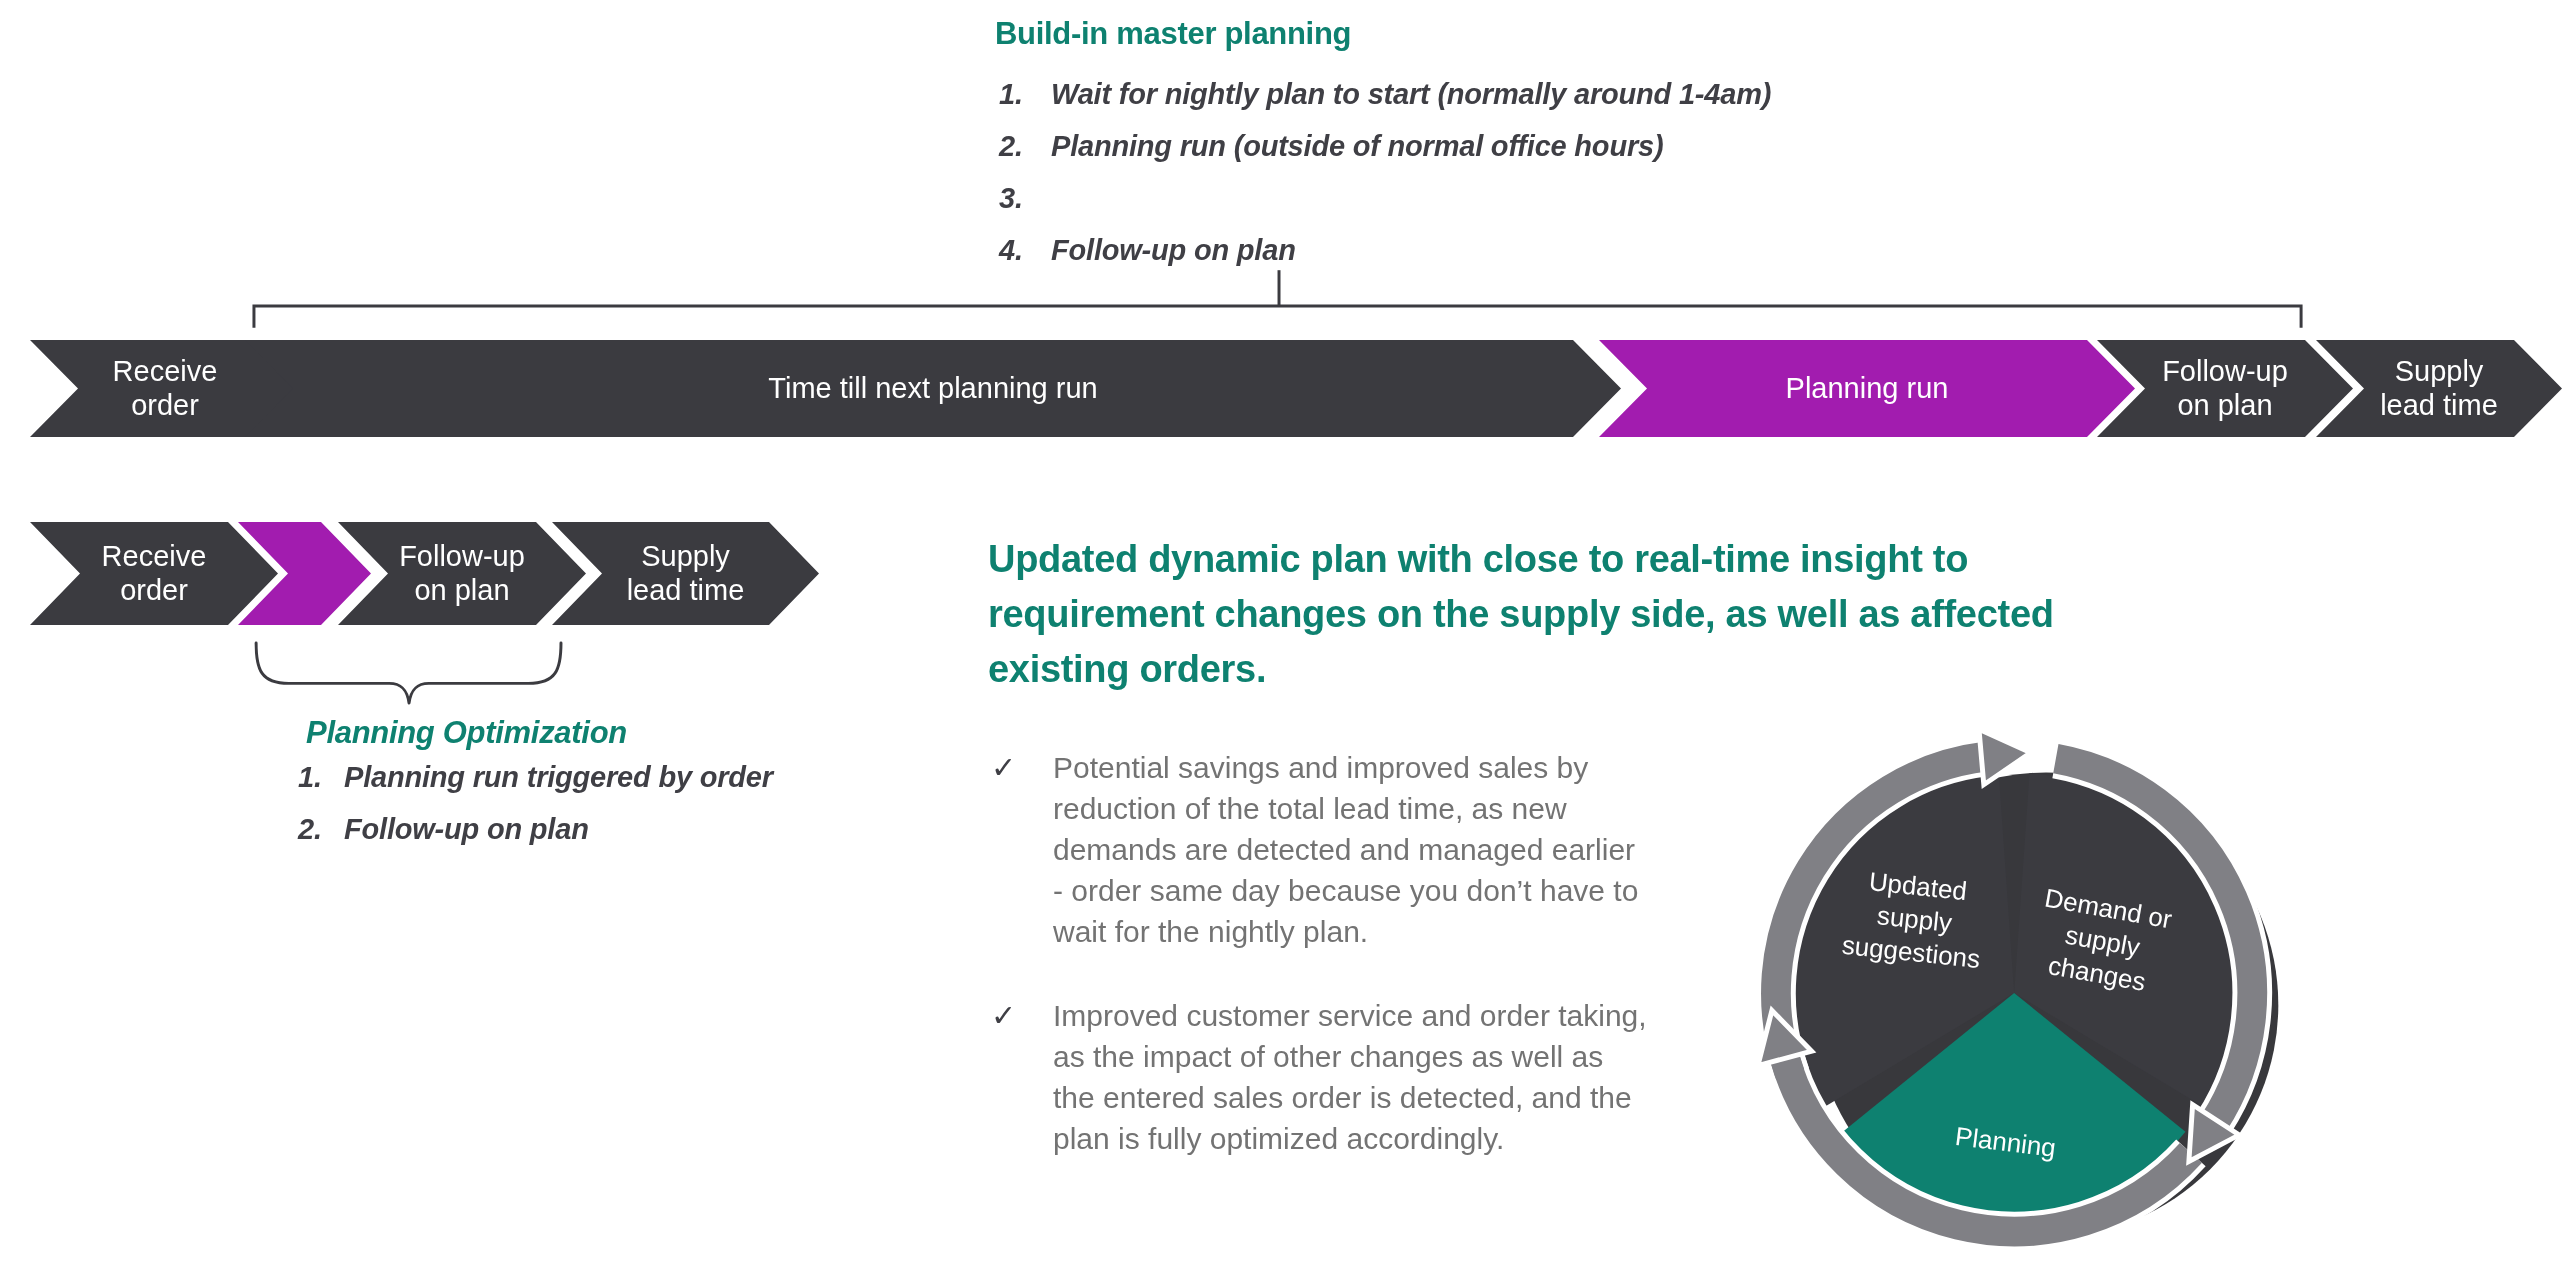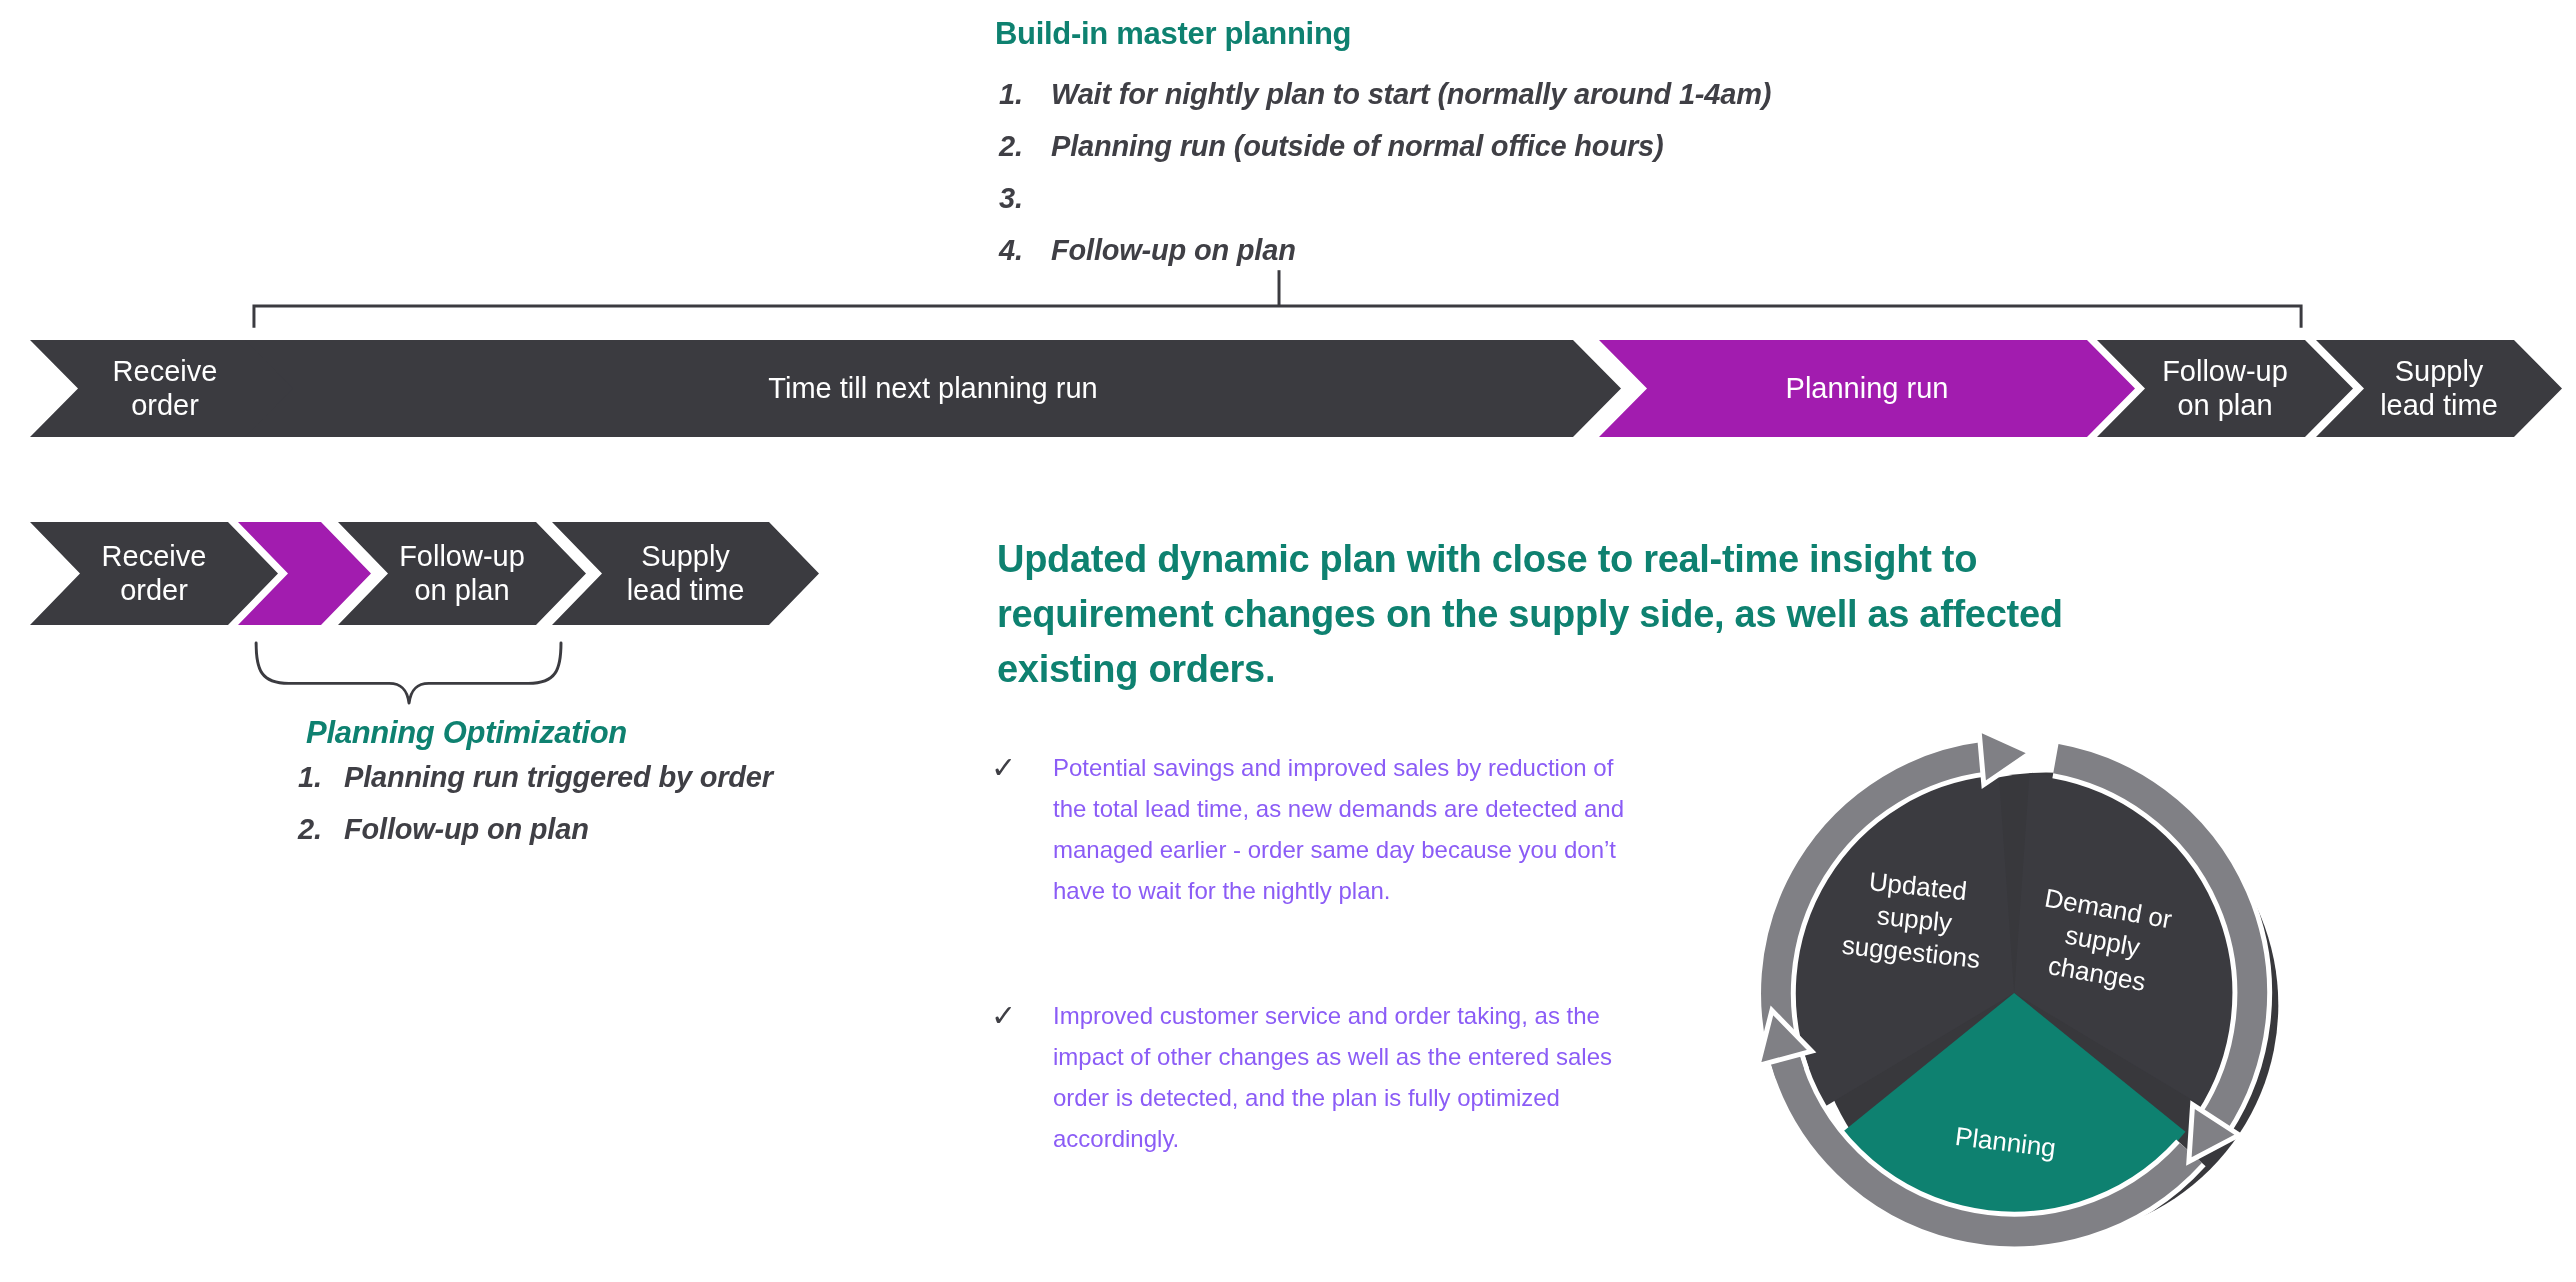--- a/index.html
+++ b/index.html
@@ -23,21 +23,21 @@
         color:#ffffff;text-align:center;font-size:29px;line-height:1.14;
         clip-path:polygon(0 0,calc(100% - 48px) 0,100% 50%,calc(100% - 48px) 100%,0 100%,48px 50%);}
   .row2 .chev{clip-path:polygon(0 0,calc(100% - 50px) 0,100% 50%,calc(100% - 50px) 100%,0 100%,50px 50%);}
   .chev.dark{background:#3B3B40;}
   .chev.teal{background:#a21caf;}
   .chev .lbl{pointer-events:none;}
 
   
   .check-row{display:flex;align-items:flex-start;}
   .check-glyph{flex:0 0 62px;font-size:30px;line-height:41px;color:#3F3F45;}
-  .check-text{width:596px;font-size:24px;line-height:41px;color:#8b5cf6;}
+  .check-text{width:596px;font-size:30px;line-height:41px;color:#737373;}
 
   
   .cycle-label{position:absolute;color:#ffffff;font-size:26px;line-height:33px;text-align:center;}
 </style>
 </head>
 <body>
 
 <div class="abs teal-h" style="left:995px;top:16px;">Build-in master planning</div>
 
 <div class="abs numlist" style="left:999px;top:68px;">
@@ -106,21 +106,21 @@
   <div class="numrow">
     <span class="num" style="width:46px;flex-basis:46px;">1.</span>
     <span class="text">Planning run triggered by order</span>
   </div>
   <div class="numrow">
     <span class="num" style="width:46px;flex-basis:46px;">2.</span>
     <span class="text">Follow-up on plan</span>
   </div>
 </div>
 
-<div class="abs big-headline" style="left:988px;top:532px;width:1092px;margin-left:9px;">Updated dynamic plan with close to real-time insight to requirement changes on the supply side, as well as affected existing orders.</div>
+<div class="abs big-headline" style="left:988px;top:532px;width:1092px;">Updated dynamic plan with close to real-time insight to requirement changes on the supply side, as well as affected existing orders.</div>
 
 <div class="abs check-row" style="left:991px;top:747px;">
   <span class="check-glyph">✓</span>
   <span class="check-text">Potential savings and improved sales by reduction of the total lead time, as new demands are detected and managed earlier - order same day because you don’t have to wait for the nightly plan.</span>
 </div>
 
 <div class="abs check-row" style="left:991px;top:995px;">
   <span class="check-glyph">✓</span>
   <span class="check-text">Improved customer service and order taking, as the impact of other changes as well as the entered sales order is detected, and the plan is fully optimized accordingly.</span>
 </div>

